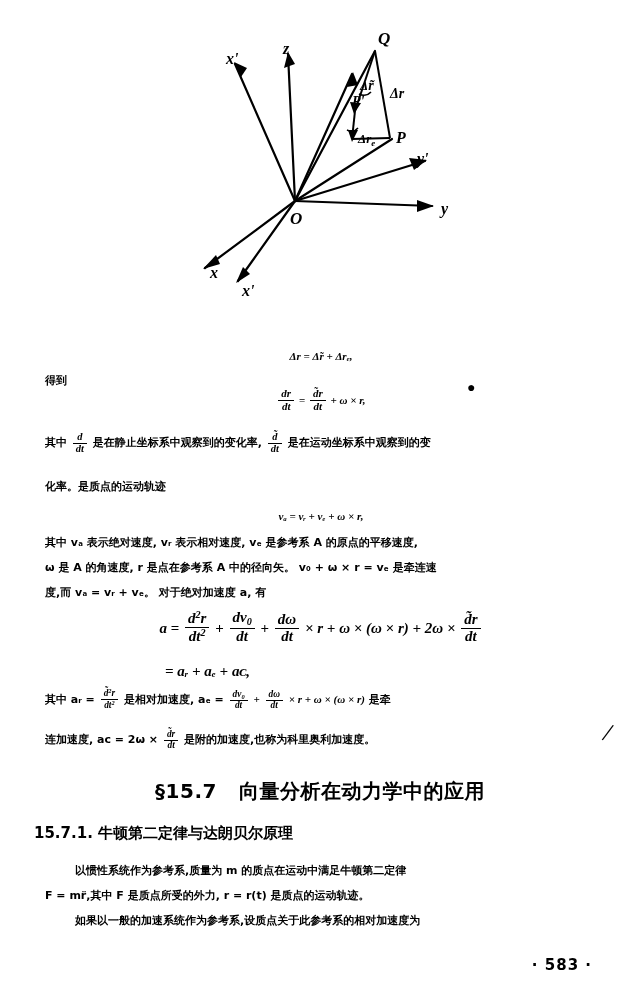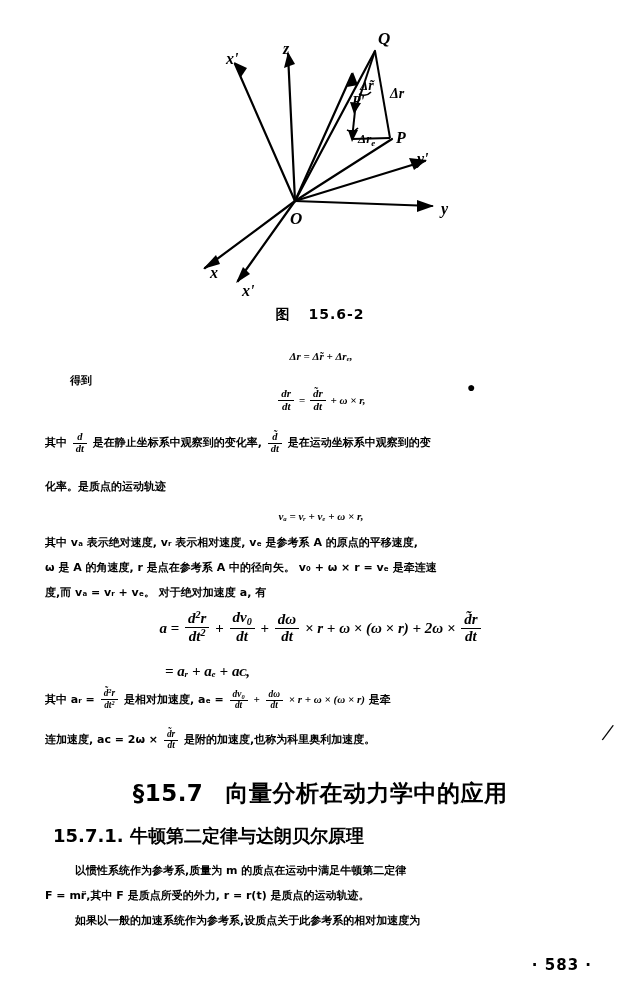--- a/index.html
+++ b/index.html
@@ -55,21 +55,20 @@
   }
   .eqline {
     text-align: center;
     font-family: "Liberation Serif", serif;
     font-style: italic;
     font-weight: bold;
   }
   .lead {
     font-family: "DejaVu Sans", sans-serif;
     font-weight: bold;
-    margin-left: 25px;
   }
 
   
   .mi { font-family: "Liberation Serif", serif; font-style: italic; font-weight: bold; }
   .mup { font-family: "Liberation Serif", serif; font-style: normal; font-weight: bold; }
   .frac {
     display: inline-block;
     vertical-align: -0.55em;
     text-align: center;
     line-height: 1.05;
@@ -81,30 +80,30 @@
   .sup { font-size: 0.68em; vertical-align: 0.5em; }
 
   
   .sec-head {
     position: absolute;
     left: 0;
     width: 640px;
     text-align: center;
     font-family: "DejaVu Sans", sans-serif;
     font-weight: bold;
-    font-size: 23px;
+    font-size: 20px;
     letter-spacing: 0.5px;
   }
   .sec-head .gap { display: inline-block; width: 22px; }
   .subsec-head {
     position: absolute;
-    left: 53px;
-    font-family: "DejaVu Sans", sans-serif;
-    font-weight: bold;
-    font-size: 18px;
+    left: 34px;
+    font-family: "DejaVu Sans", sans-serif;
+    font-weight: bold;
+    font-size: 15px;
   }
 
   .footer {
     position: absolute;
     bottom: 14px;
     right: 48px;
     font-family: "DejaVu Sans", sans-serif;
     font-weight: bold;
     font-size: 15px;
     letter-spacing: 1px;
@@ -181,23 +180,20 @@
         <text x="396" y="137" font-size="16">P</text>
         <text x="352" y="100" font-size="14">P'</text>
         <text x="360" y="84" font-size="14">
           <tspan font-size="13">Δ</tspan><tspan font-size="14">r̃</tspan>
         </text>
         <text x="390" y="92" font-size="14">Δr</text>
         <text x="358" y="137" font-size="13">Δr<tspan font-size="9" dy="3">e</tspan></text>
       </g>
     </svg>
 
-    <div class="figure-caption">
-      <span>图</span><span class="num">15.6-2</span>
-    </div>
   </div>
 
   <div class="textblock eqline" style="top:348px; left:45px;">
     <span>Δr = Δ̃r + Δrₑ,</span>
   </div>
 
   <div class="textblock lead" style="top:372px; left:45px; width:80px;">
     <span>得到</span>
   </div>
 

